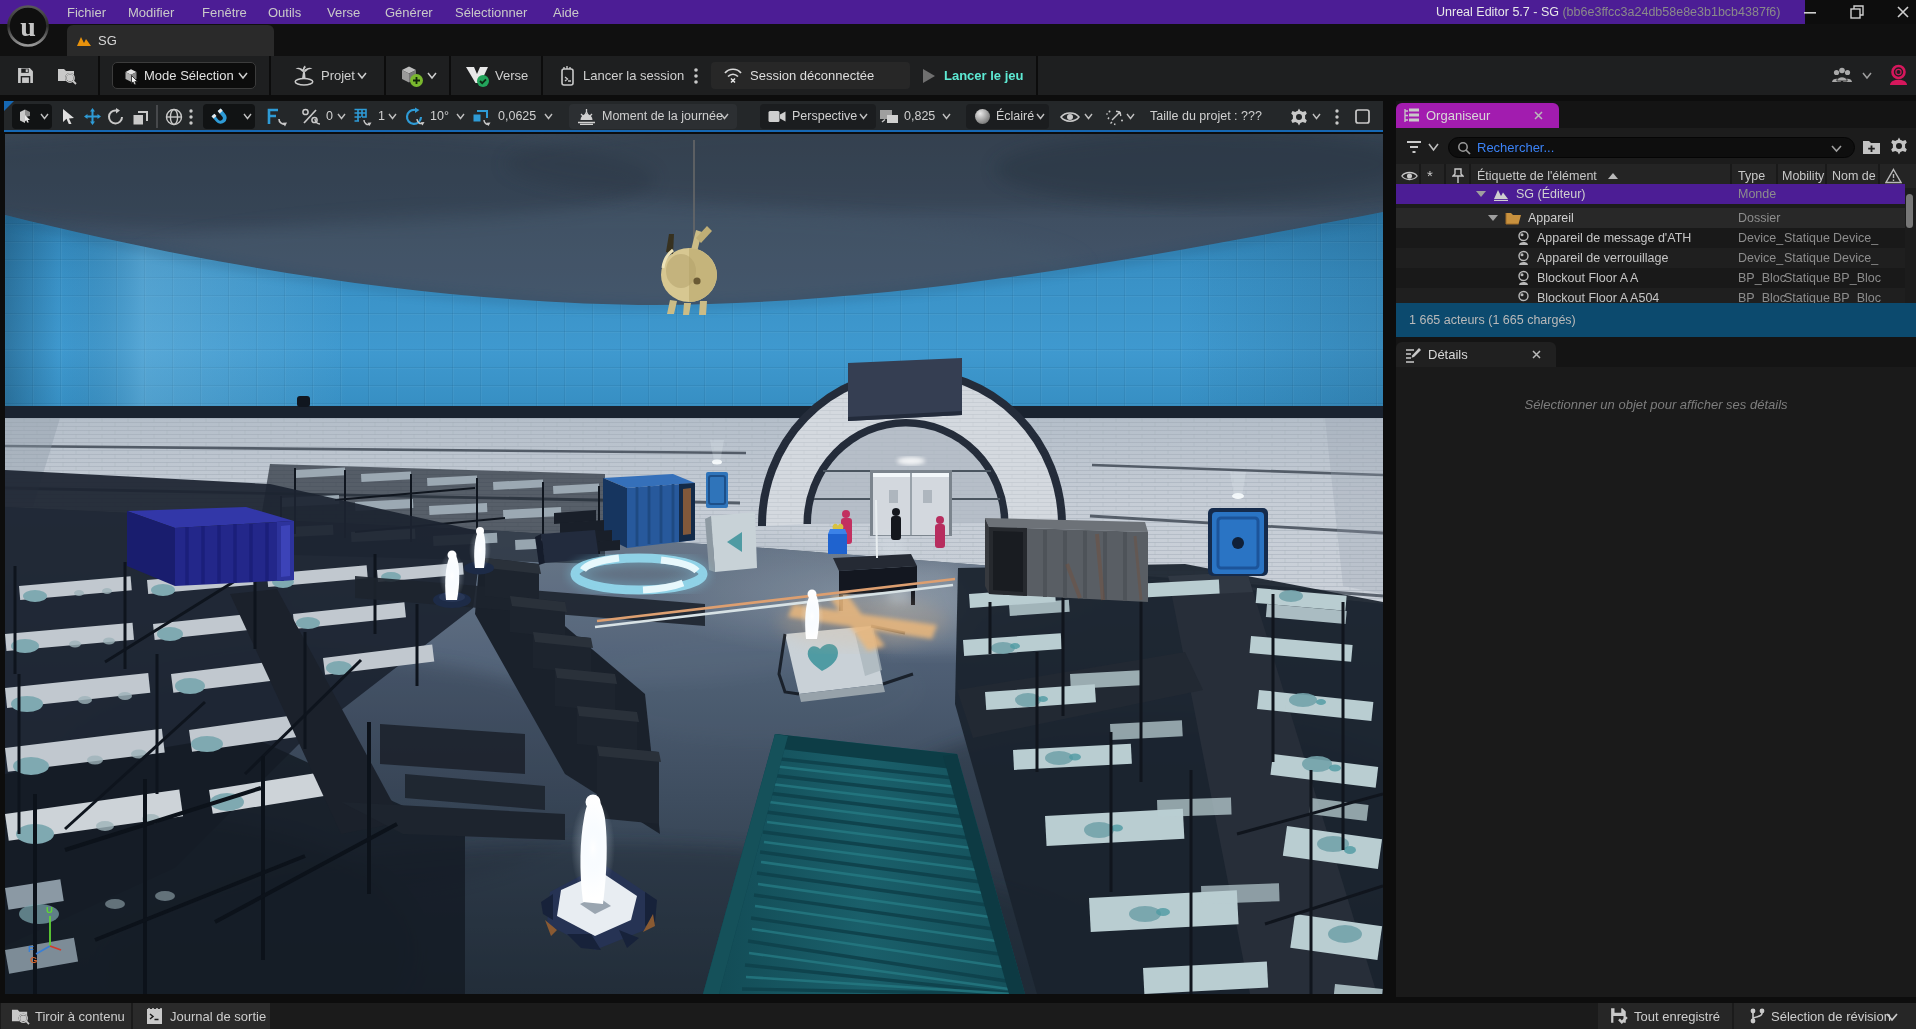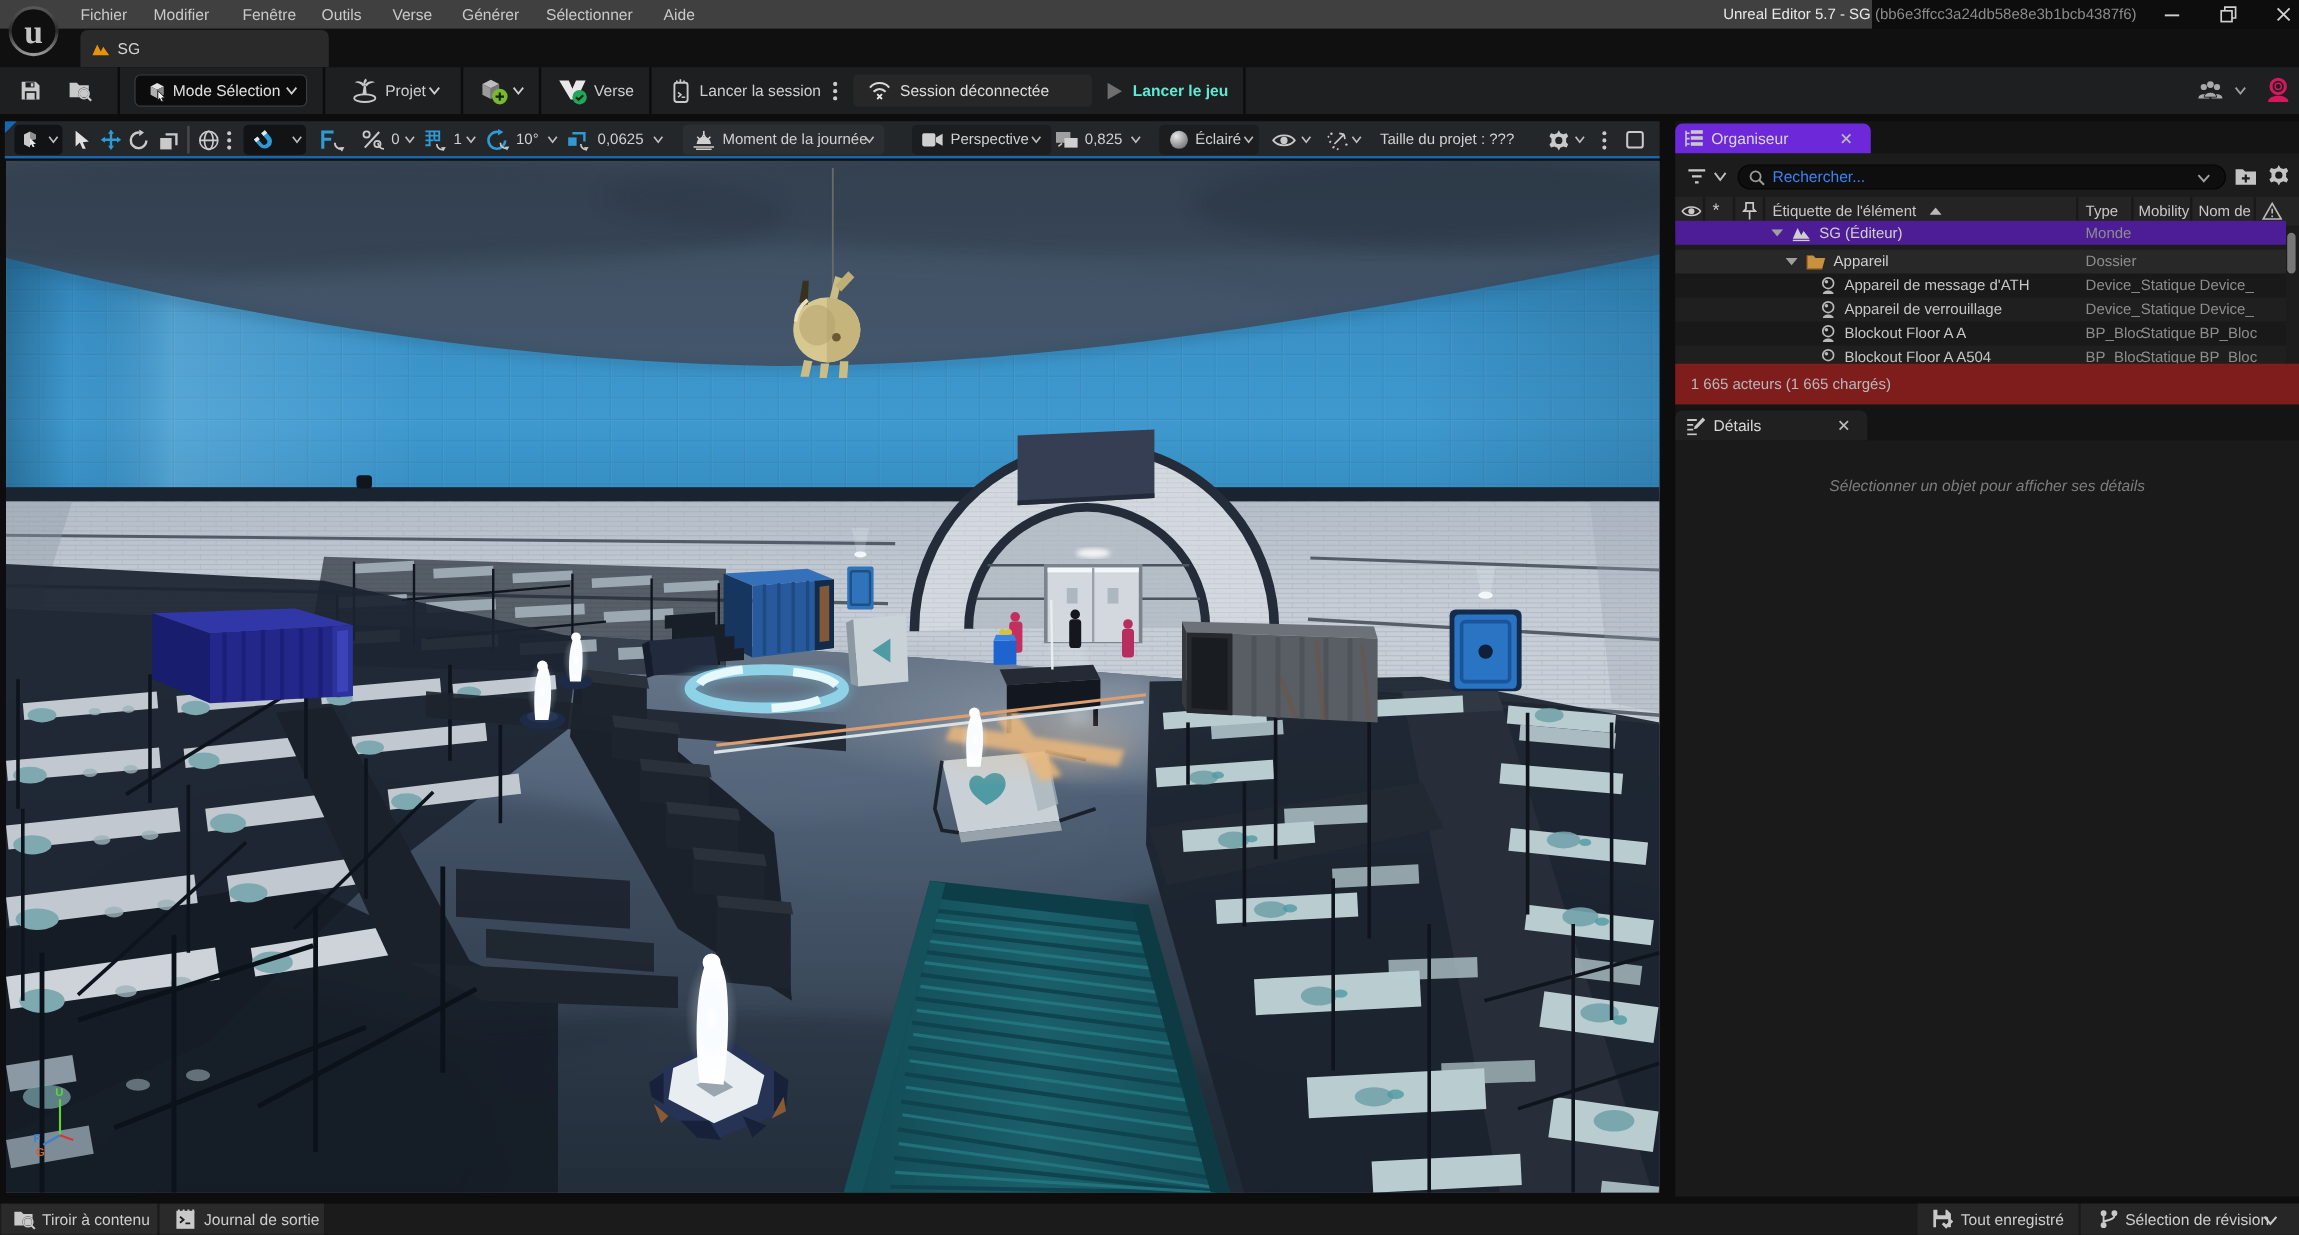--- a/index.html
+++ b/index.html
@@ -1,21 +1,21 @@
 <!DOCTYPE html>
 <html><head>
 <meta charset="utf-8">
 <style>
 * { margin:0; padding:0; box-sizing:border-box; }
 html,body { width:1916px; height:1029px; overflow:hidden; background:#0d0d0d;
   font-family:"Liberation Sans", sans-serif; }
 .abs { position:absolute; }
 #root { position:relative; width:1916px; height:1029px; background:#0d0d0d; color:#c3c3c3; }
 
-#menubar { position:absolute; left:0; top:0; width:1560px; height:24px; background:#404040; }
+#menubar { position:absolute; left:0; top:0; width:1805px; height:24px; background:#4c1d95; }
 .menuitem { position:absolute; top:0; height:24px; line-height:25px; font-size:13px; color:#c9c9c9; }
 #wintitle { position:absolute; top:0; left:1436px; height:24px; line-height:25px; font-size:12.5px; color:#e8e8e8; white-space:nowrap; }
 #wintitle span { color:#8a8a8a; }
 .winbtn { position:absolute; top:0; height:24px; width:24px; color:#cfcfcf; text-align:center; line-height:24px; }
 
 #tabrow { position:absolute; left:0; top:24px; width:1916px; height:32px; background:#101010; }
 #sgtab { position:absolute; left:67px; top:1px; width:207px; height:31px; background:#2a2a2a; border-radius:6px 6px 0 0; }
 #sgtab .tname { position:absolute; left:31px; top:0; height:31px; line-height:32px; font-size:13px; color:#d6d6d6; }
 
 #toolbar { position:absolute; left:0; top:56px; width:1916px; height:39px; background:#1e1f20; }
@@ -26,28 +26,28 @@
 #sessbtn { position:absolute; left:711px; top:6px; width:199px; height:27px; background:#272727; border-radius:4px; }
 
 #vptoolbar { position:absolute; left:4px; top:101px; width:1379px; height:31px; background:#242729; }
 #vptoolbar .blueline { position:absolute; left:0; bottom:0; width:100%; height:2px; background:#1668b4; }
 .vbtn { position:absolute; top:3px; height:25px; background:#111314; border-radius:4px; }
 .vlabel { position:absolute; top:0; font-size:12.5px; color:#d0d0d0; line-height:31px; white-space:nowrap; }
 
 #viewport { position:absolute; left:5px; top:134px; width:1378px; height:860px; background:#3a4a58; overflow:hidden; }
 
 #rpanel { position:absolute; left:1396px; top:101px; width:520px; height:896px; background:#141414; }
-#orgtab { position:absolute; left:0; top:2px; width:163px; height:25px; background:#6d28d9; border-radius:6px 6px 0 0; }
+#orgtab { position:absolute; left:0; top:2px; width:163px; height:25px; background:#a21caf; border-radius:6px 6px 0 0; }
 #orgbody { position:absolute; left:0; top:27px; width:520px; height:175px; background:#1c1c1c; overflow:hidden; }
 #searchbox { position:absolute; left:52px; top:9px; width:407px; height:21px; background:#0e0e0e; border:1px solid #050505; border-radius:11px; }
 #ohdr { position:absolute; left:0; top:36px; width:520px; height:24px; background:#242424; font-size:12.5px; color:#c8c8c8; }
 .hcell { position:absolute; top:0; height:24px; line-height:25px; border-right:2px solid #191919; }
 .orow { position:absolute; left:0; width:509px; height:20px; font-size:12.5px; color:#b4b4b4; line-height:20px; white-space:nowrap; }
 .orow .typ { position:absolute; top:0; color:#8d8d8d; }
-#ofoot { position:absolute; left:0; top:202px; width:520px; height:34px; background:#7f1d1d; color:#b9b9b9; font-size:12.5px; line-height:34px; }
+#ofoot { position:absolute; left:0; top:202px; width:520px; height:34px; background:#0c4a6e; color:#b9b9b9; font-size:12.5px; line-height:34px; }
 #dettab { position:absolute; left:0; top:241px; width:160px; height:25px; background:#202020; border-radius:6px 6px 0 0; }
 #detbody { position:absolute; left:0; top:266px; width:520px; height:630px; background:#1a1a1a; }
 #detmsg { position:absolute; left:0; top:30px; width:520px; text-align:center; font-style:italic; font-size:13px; color:#7d7d7d; }
 
 #statusbar { position:absolute; left:0; top:1003px; width:1916px; height:26px; background:#1b1b1b; }
 .sbtn { position:absolute; top:0; height:26px; background:#2a2a2a; font-size:13px; color:#cdcdcd; line-height:27px; }
 </style>
 </head>
 <body>
 <div id="root">

